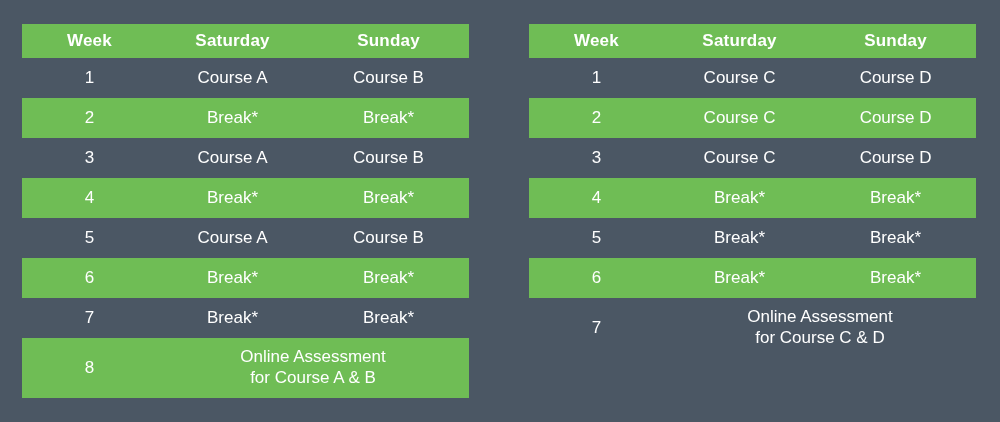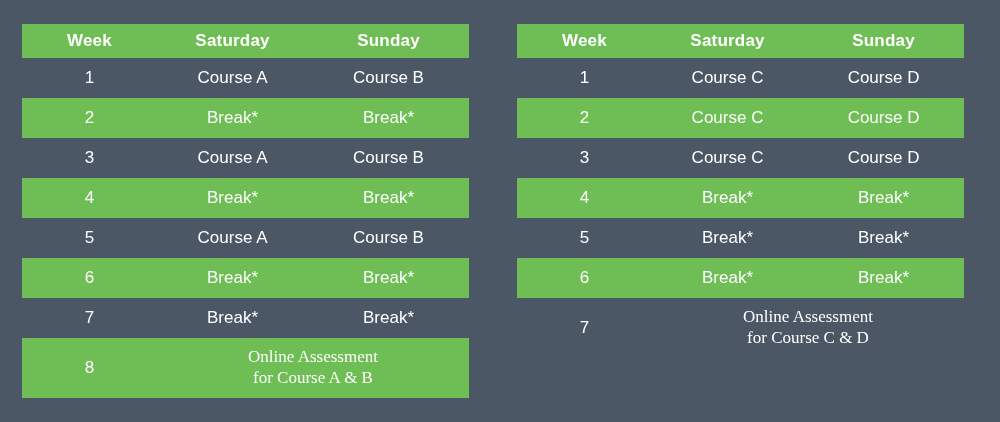--- a/index.html
+++ b/index.html
@@ -17,21 +17,21 @@
     position: relative;
     width: 1000px;
     height: 422px;
     box-sizing: border-box;
   }
   .tables {
     display: flex;
     flex-direction: row;
     align-items: flex-start;
     padding: 24px 0 0 0;
-    gap: 48px;
+    gap: 60px;
     padding-left: 22px;
   }
   .sched-table {
     width: 447px;
     border-collapse: collapse;
     table-layout: fixed;
   }
   .sched-table col.c-week  { width: 30.2%; }
   .sched-table col.c-sat   { width: 33.8%; }
   .sched-table col.c-sun   { width: 36.0%; }
@@ -59,21 +59,20 @@
   }
   .sched-table tbody tr.alt td {
     background: #6fbd55;
   }
   .sched-table tbody tr.tall td {
     height: 60px;
   }
   .assessment {
     line-height: 1.22;
     display: block;
-    font-family: Liberation Serif, serif;
   }
 </style>
 </head>
 <body>
 
 <div class="page">
   <div class="tables" id="tables-container">
       <table class="sched-table">
         <colgroup>
           <col class="c-week">

